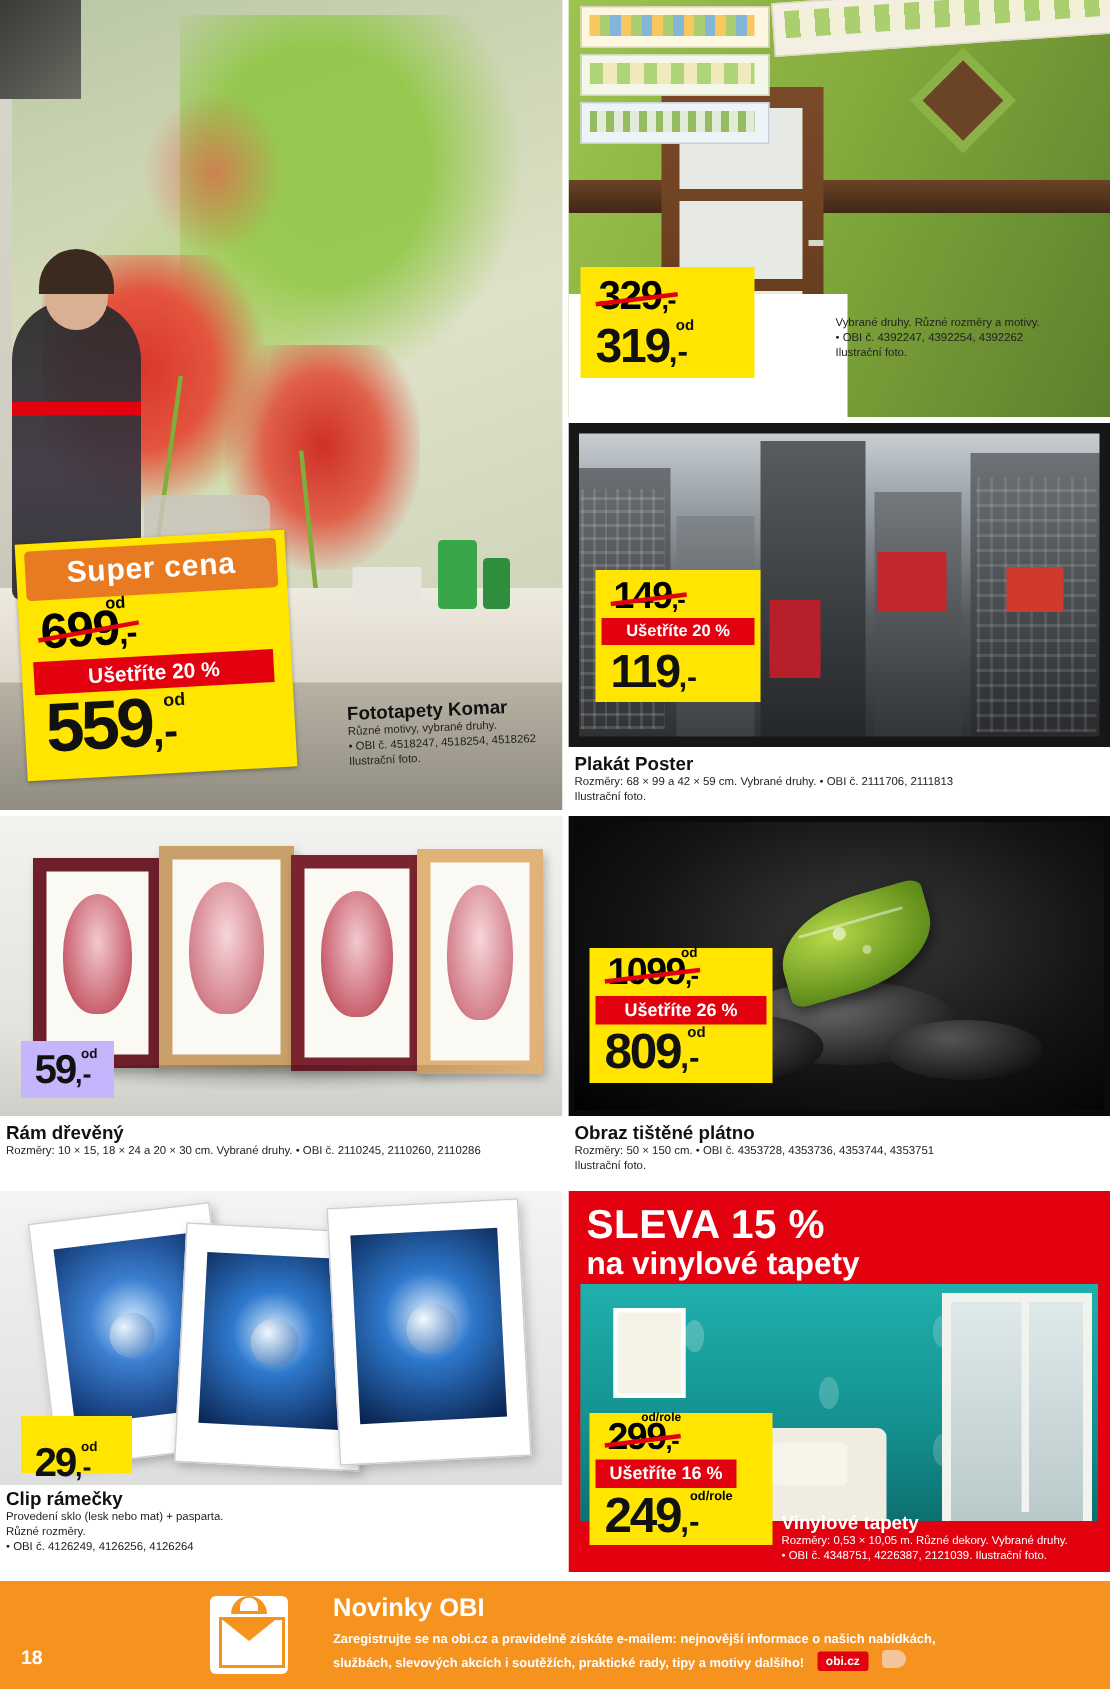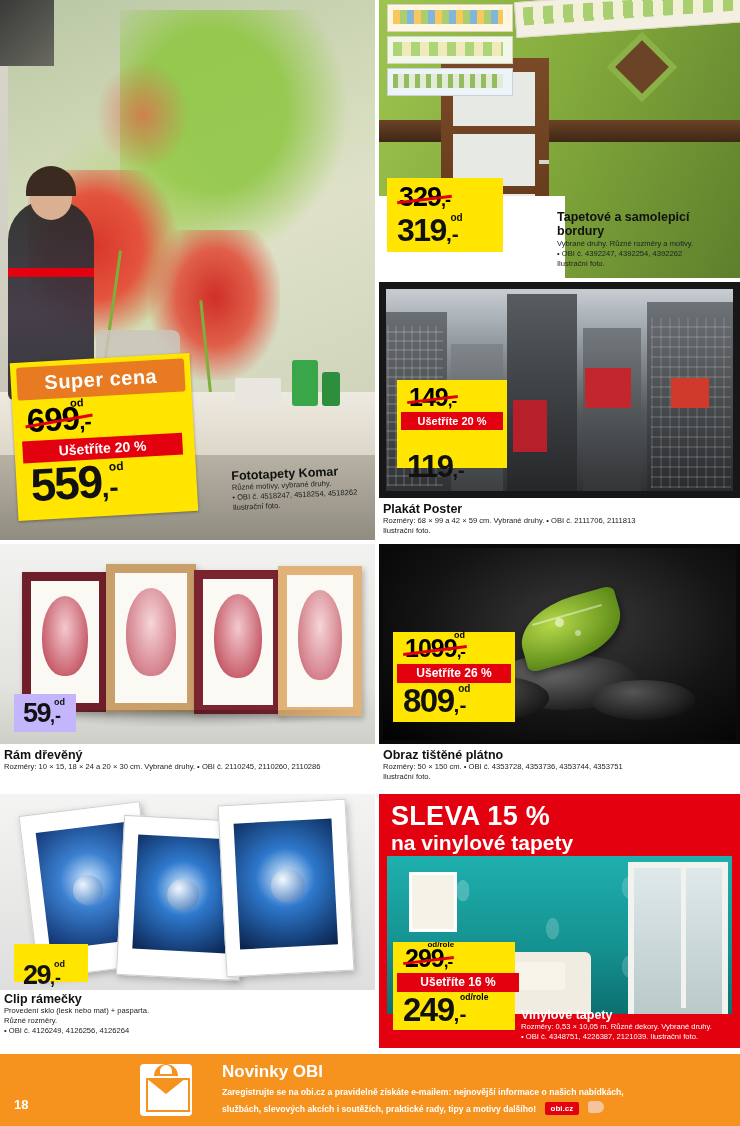--- a/index.html
+++ b/index.html
@@ -139,21 +139,20 @@
           <span style="font-size:27px;">329</span><span class="kc" style="font-size:18px;">,-</span>
         </span>
       </div>
       <div style="position:absolute;left:10px;top:34px;">
         <span style="font-weight:bold;font-size:32px;letter-spacing:-1.5px;">319</span><span style="font-weight:bold;font-size:21px;">,-</span>
         <span class="sup" style="position:absolute;right:-4px;top:0;font-size:10px;font-weight:bold;">od</span>
       </div>
     </div>
 
     <div style="position:absolute;left:178px;top:210px;width:180px;">
-      <div class="cap-title">Tapetové a samolepicí bordury</div>
       <div class="cap-text">Vybrané druhy. Různé rozměry a motivy.</div>
       <div class="cap-text">• OBI č. 4392247, 4392254, 4392262</div>
       <div class="cap-text">Ilustrační foto.</div>
     </div>
   </div>
 
   <div class="panel" style="left:379px;top:282px;width:361px;height:258px;">
     <div class="imgbox" style="left:0;top:0;width:361px;height:216px;background:#1a1a1a;">
       <div class="grad" style="background:linear-gradient(180deg,#cfd4d8 0%,#9fa7ad 22%,#55595c 60%,#2b2d2f 100%);"></div>
 
@@ -176,21 +175,21 @@
 
     <div style="position:absolute;left:18px;top:98px;width:110px;height:88px;background:#ffe500;">
       <div style="position:absolute;left:12px;top:5px;">
         <span class="old">
           <span style="font-size:25px;">149</span><span class="kc" style="font-size:17px;">,-</span>
         </span>
       </div>
       <div style="position:absolute;left:4px;top:32px;width:102px;height:18px;background:#e3000f;">
         <span style="display:block;color:#fff;font-weight:bold;font-size:11px;line-height:18px;text-align:center;">Ušetříte 20 %</span>
       </div>
-      <div style="position:absolute;left:10px;top:50px;margin-top:19px;">
+      <div style="position:absolute;left:10px;top:50px;">
         <span style="font-weight:bold;font-size:31px;letter-spacing:-1.5px;">119</span><span style="font-weight:bold;font-size:20px;">,-</span>
       </div>
     </div>
 
     <div style="position:absolute;left:4px;top:220px;width:352px;">
       <div class="cap-title">Plakát Poster</div>
       <div class="cap-text">Rozměry: 68 × 99 a 42 × 59 cm. Vybrané druhy. • OBI č. 2111706, 2111813</div>
       <div class="cap-text">Ilustrační foto.</div>
     </div>
   </div>
@@ -333,21 +332,21 @@
       <div style="position:absolute;left:22px;top:16px;width:42px;height:54px;background:#f5f2e8;border:3px solid #fff;"></div>
     </div>
 
     <div style="position:absolute;left:14px;top:148px;width:122px;height:88px;background:#ffe500;">
       <div style="position:absolute;left:12px;top:4px;">
         <span class="old">
           <span style="font-size:25px;">299</span><span class="kc" style="font-size:17px;">,-</span>
           <span class="sup" style="position:absolute;right:-2px;top:-5px;font-size:8px;">od/role</span>
         </span>
       </div>
-      <div style="position:absolute;left:4px;top:31px;width:122px;height:19px;background:#e3000f;">
+      <div style="position:absolute;left:4px;top:31px;width:94px;height:19px;background:#e3000f;">
         <span style="display:block;color:#fff;font-weight:bold;font-size:12px;line-height:19px;text-align:center;">Ušetříte 16 %</span>
       </div>
       <div style="position:absolute;left:10px;top:49px;">
         <span style="font-weight:bold;font-size:33px;letter-spacing:-1.5px;">249</span><span style="font-weight:bold;font-size:21px;">,-</span>
         <span class="sup" style="position:absolute;right:-22px;top:1px;font-size:8.5px;font-weight:bold;color:#000;">od/role</span>
       </div>
     </div>
 
     <div style="position:absolute;left:142px;top:214px;width:214px;">
       <div class="cap-title" style="color:#fff;">Vinylové tapety</div>

